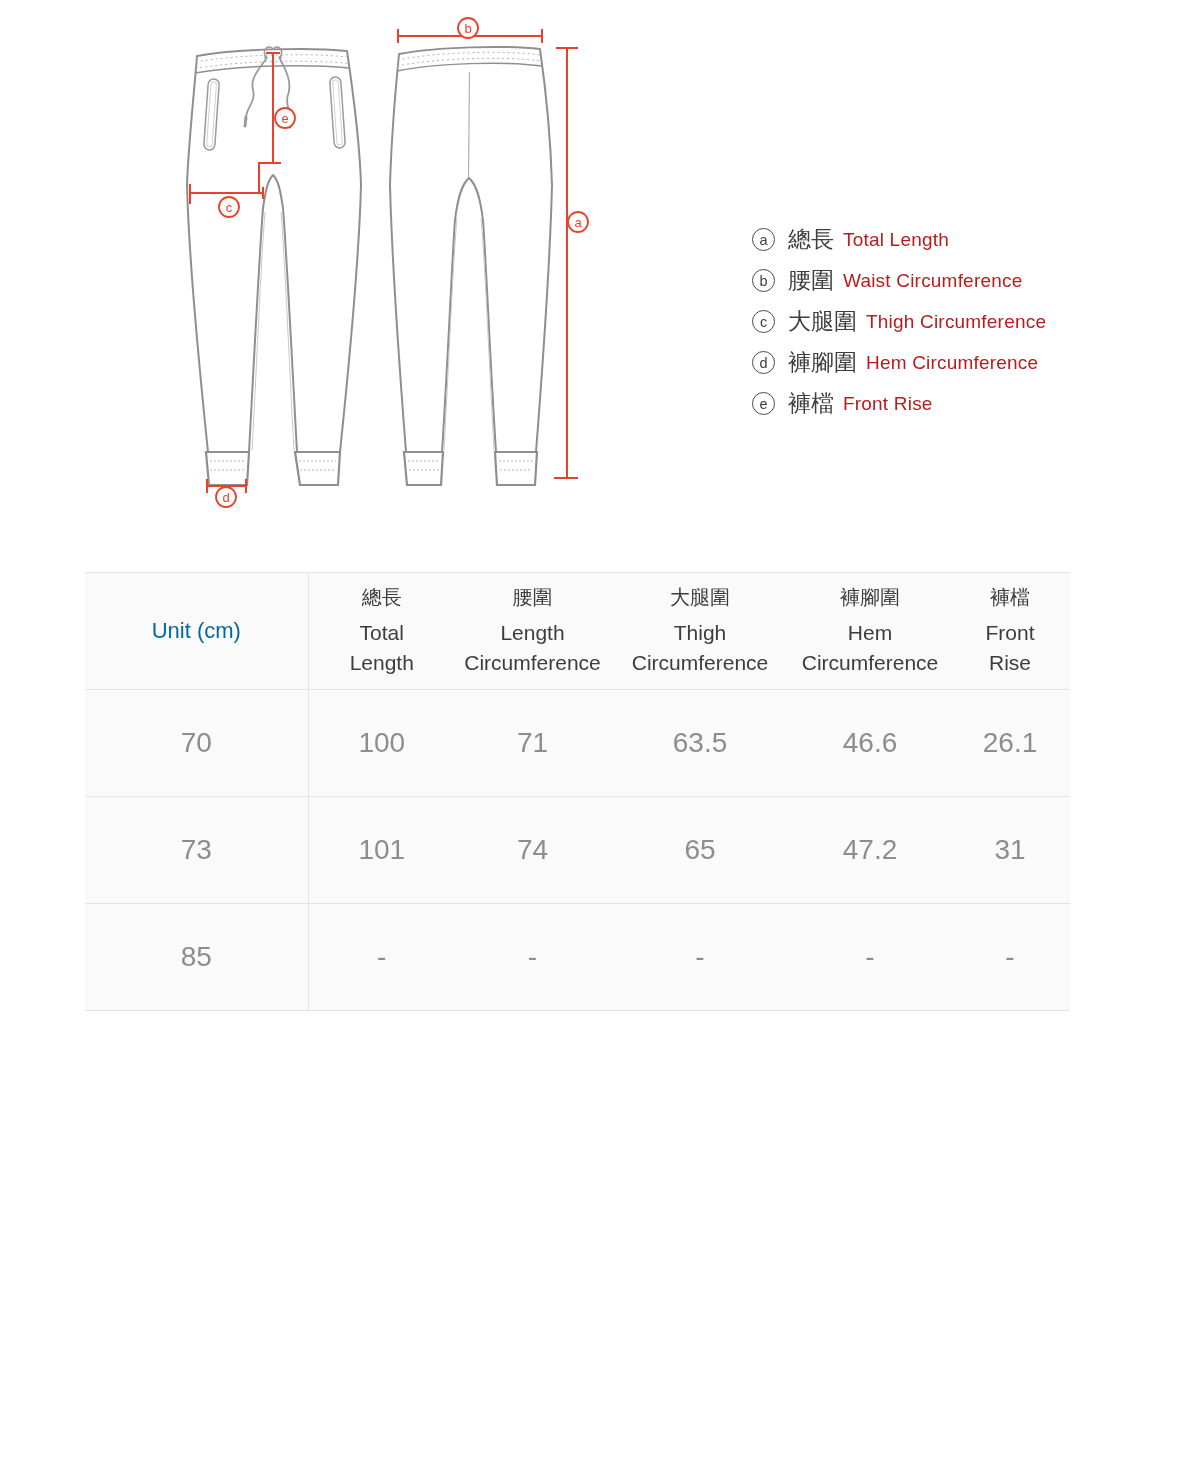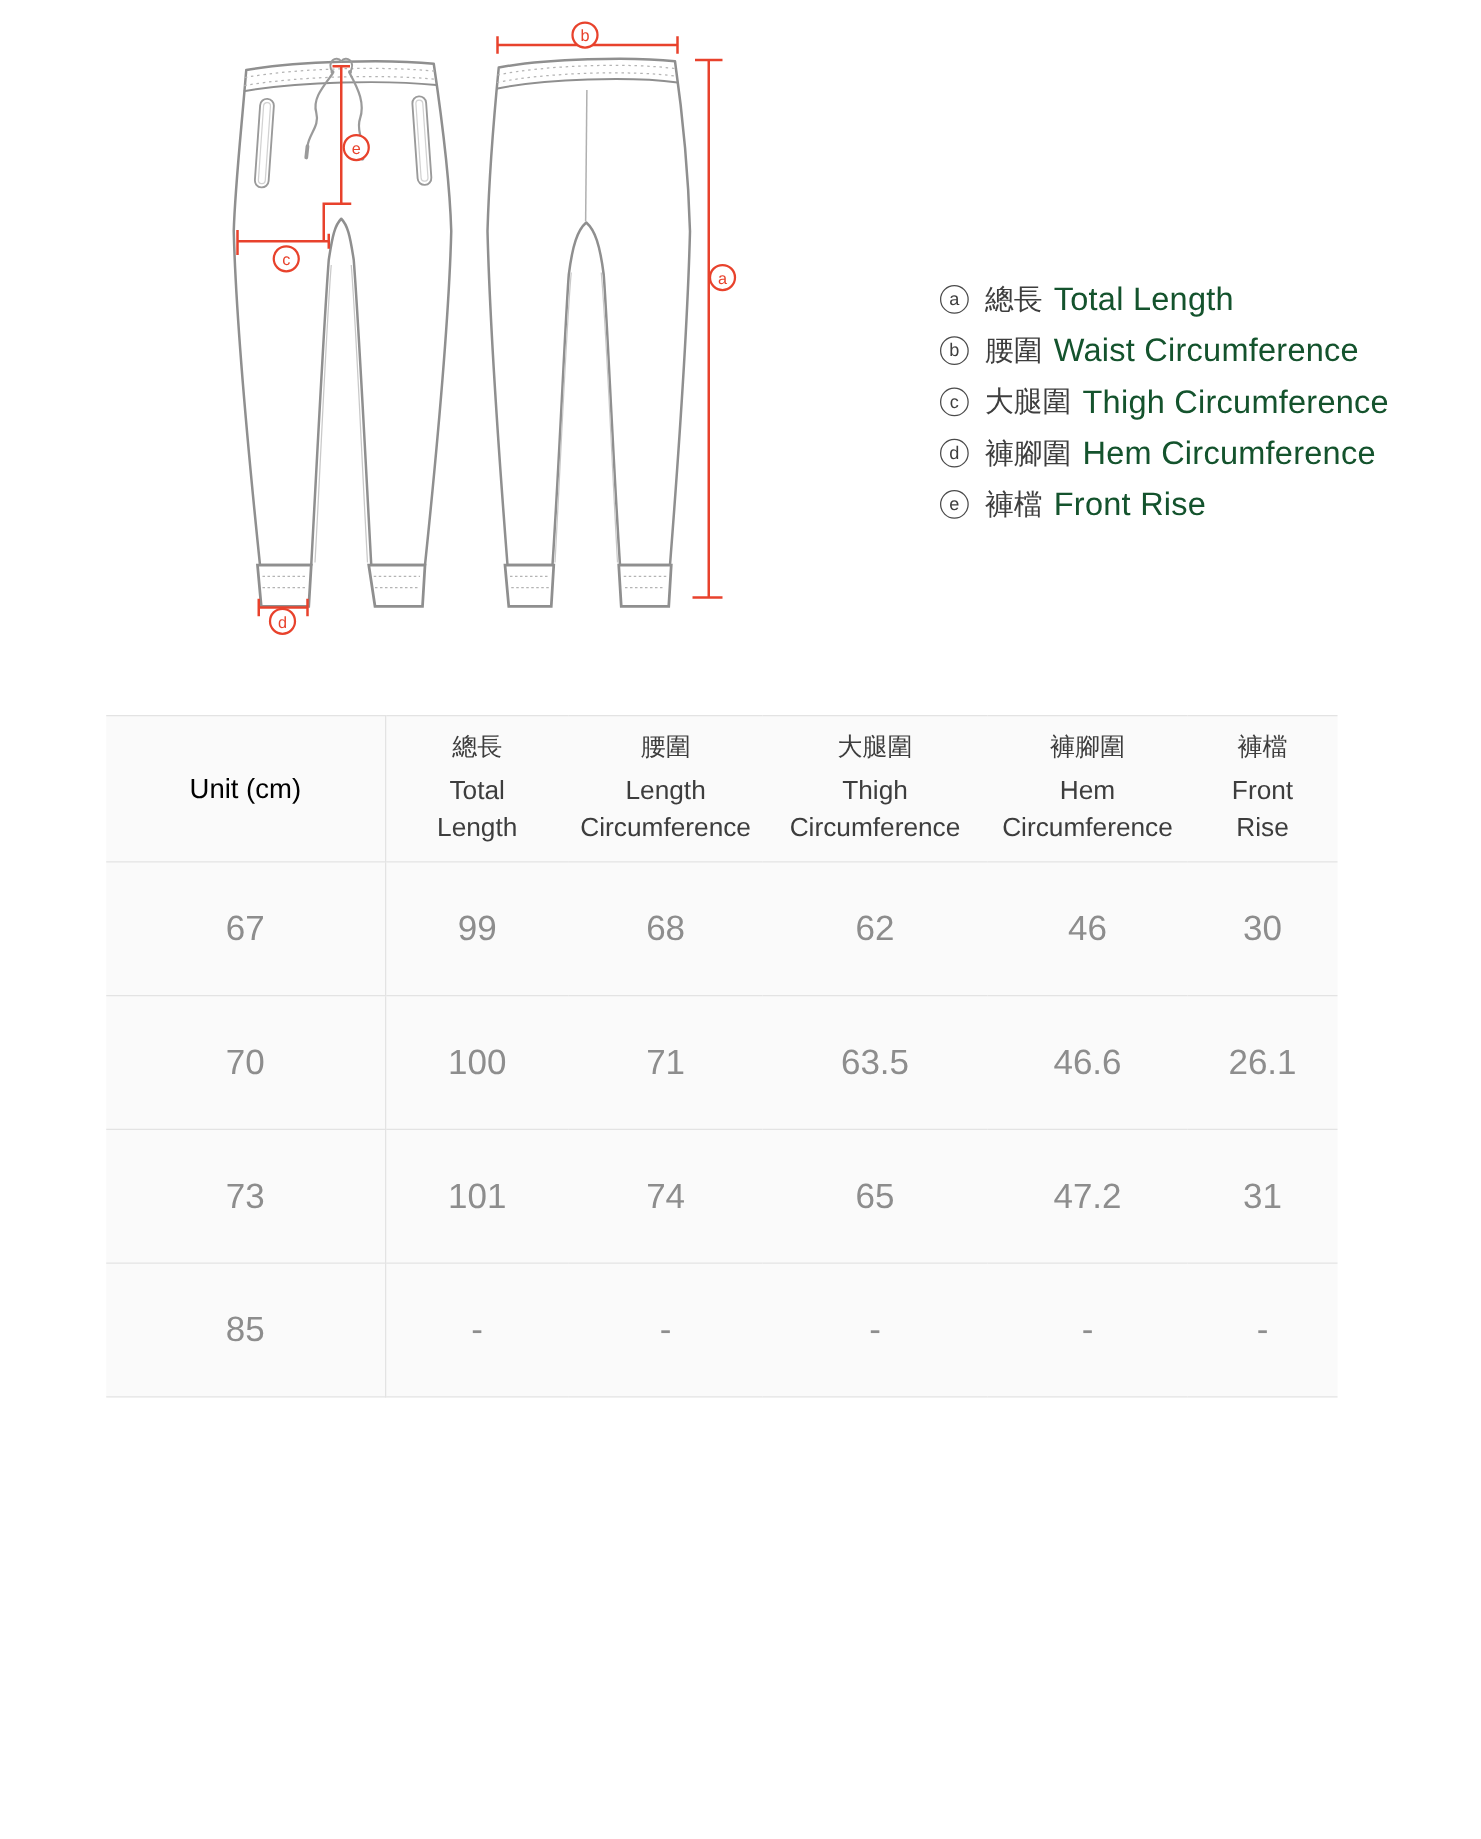--- a/index.html
+++ b/index.html
@@ -19,21 +19,21 @@
 
   .legend { position: absolute; left: 752px; top: 219px; }
   .legend-row { display: flex; align-items: center; height: 41px; }
   .legend-circle {
     width: 23px; height: 23px; flex: none;
     border: 1.6px solid #4a4a4a; border-radius: 50%;
     display: flex; align-items: center; justify-content: center;
     font-size: 14.5px; color: #3e3e3e; margin-right: 13px; padding-top: 1px;
   }
   .legend-zh { font-size: 23px; color: #3e3e3e; margin-right: 9px; white-space: nowrap; }
-  .legend-en { font-size: 26px; color: #14532d; letter-spacing: 0.2px; white-space: nowrap; }
+  .legend-en { font-size: 19px; color: #b91c1c; letter-spacing: 0.2px; white-space: nowrap; }
 
   
   .ann { stroke: #e8422c; stroke-width: 2; fill: none; }
   .marker circle { fill: #ffffff; stroke: #e8422c; stroke-width: 1.8; }
   .marker text {
     fill: #e8422c; font-size: 13px; text-anchor: middle;
     font-family: "Liberation Sans", "DejaVu Sans", sans-serif;
   }
 
   
@@ -48,21 +48,21 @@
   .size-table th, .size-table td {
     padding: 0; text-align: center; vertical-align: middle;
     border-bottom: 1px solid #e3e3e3;
     font-weight: normal;
   }
   .size-table th:first-child, .size-table td:first-child {
     border-right: 1px solid #e3e3e3;
   }
   .size-table thead th { height: 117px; }
   .size-table tbody td { height: 107px; font-size: 28px; color: #8d8d8d; }
-  .unit-cell { font-size: 22px; color: #000000; }
+  .unit-cell { font-size: 22px; color: #0369a1; }
   .col-zh { font-size: 20px; color: #3d3d3d; margin-bottom: 7px; }
   .en-line { display: block; font-size: 21px; color: #3d3d3d; line-height: 1.42; }
 </style>
 </head>
 <body>
 
 <div class="page">
 
   <div class="diagram-section">
 
@@ -254,28 +254,20 @@
           <div class="col-zh">褲檔</div>
           <div class="col-en">
               <span class="en-line">Front</span>
               <span class="en-line">Rise</span>
             </div>
         </th>
       </tr>
     </thead>
     <tbody>
       <tr>
-        <td>67</td>
-        <td>99</td>
-        <td>68</td>
-        <td>62</td>
-        <td>46</td>
-        <td>30</td>
-      </tr>
-      <tr>
         <td>70</td>
         <td>100</td>
         <td>71</td>
         <td>63.5</td>
         <td>46.6</td>
         <td>26.1</td>
       </tr>
       <tr>
         <td>73</td>
         <td>101</td>

